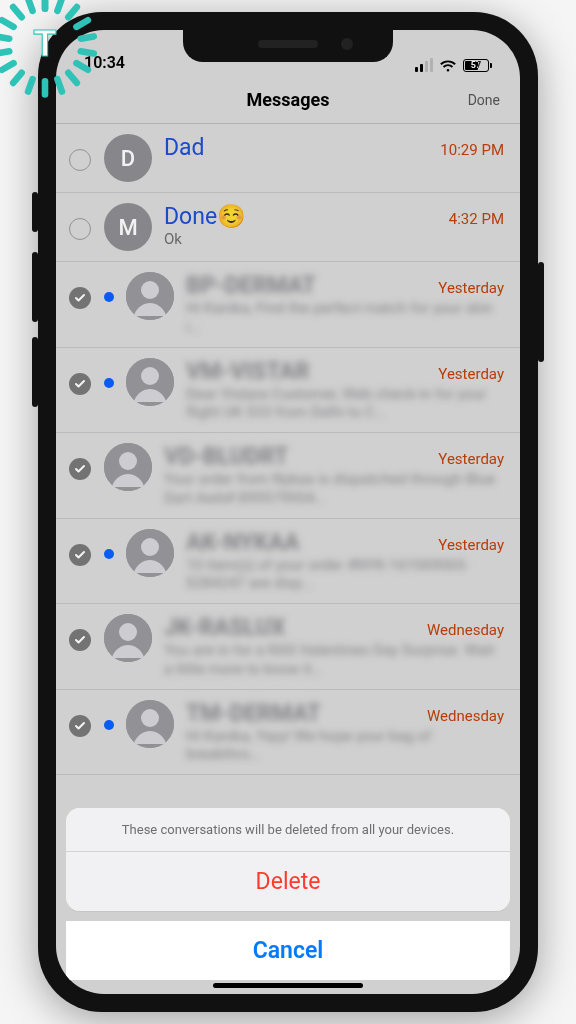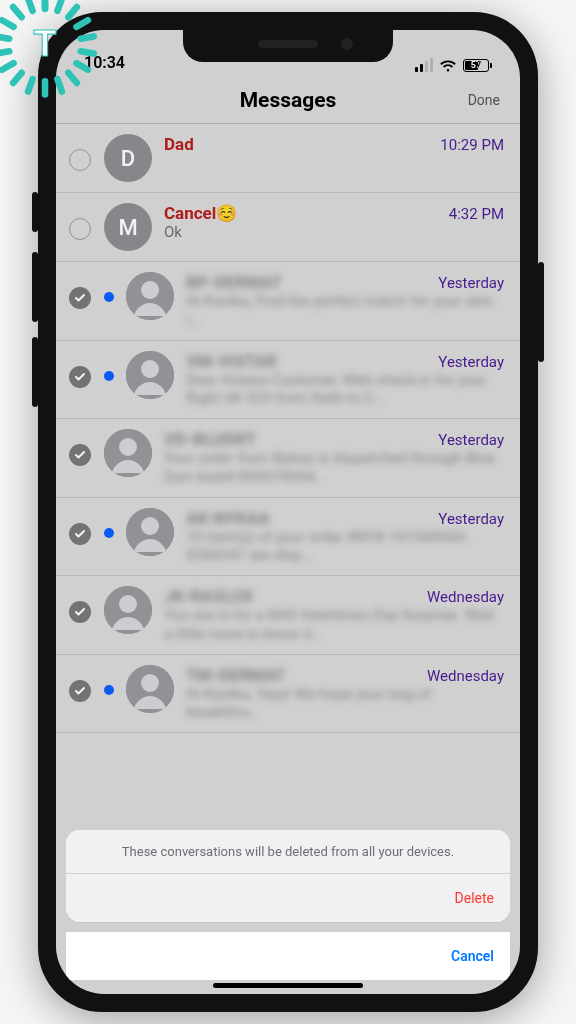--- a/index.html
+++ b/index.html
@@ -91,21 +91,21 @@
   .batt .body .num { position:absolute; inset:0; display:flex; align-items:center; justify-content:center; font-size:9px; font-weight:700; color:#fff; mix-blend-mode:difference;}
   .batt .tip { width:2px; height:5px; background:#000; border-radius:0 1px 1px 0;}
 
   
   .navbar {
     height: 48px;
     display:flex; align-items:center; justify-content:center;
     position:relative;
     border-bottom: .5px solid rgba(0,0,0,.15);
   }
-  .navbar .title { font-size:21px; font-weight:700; color:#000;}
+  .navbar .title { font-size:18px; font-weight:700; color:#000;}
   .navbar .done { position:absolute; right:20px; font-size:14px; color:#575757; font-weight:400;}
 
   
   .list { position:relative; }
   .row {
     display:flex; align-items:flex-start;
     padding: 10px 16px 10px 12px;
     gap: 12px;
     border-bottom: .5px solid rgba(0,0,0,.1);
   }
@@ -129,22 +129,22 @@
   .avatar {
     width:48px; height:48px; border-radius:50%;
     background:#8e8e93; color:#fff;
     display:flex; align-items:center; justify-content:center;
     font-size:22px; font-weight:500; flex:0 0 48px;
   }
   .avatar.generic { background:#9a9a9f; }
   .avatar.generic svg { width:48px; height:48px; }
   .body-col { flex:1; min-width:0; }
   .line1 { display:flex; justify-content:space-between; align-items:baseline; gap:8px;}
-  .name { font-size:17px; font-weight:700; color:#b91c1c; white-space:nowrap; overflow:hidden; text-overflow:ellipsis;}
-  .time { font-size:15px; color:#4c1d95; white-space:nowrap;}
+  .name { font-size:23px; font-weight:400; color:#1d4ed8; white-space:nowrap; overflow:hidden; text-overflow:ellipsis;}
+  .time { font-size:15px; color:#c2410c; white-space:nowrap;}
   .preview { font-size:15px; color:#6e6e73; line-height:1.25;
     display:-webkit-box; -webkit-line-clamp:2; -webkit-box-orient:vertical; overflow:hidden;}
   .row.blurred .name,
   .row.blurred .preview { filter: blur(3.5px); color:#8a8a8f;}
   .row.blurred .name { font-weight:700; }
 
   
   .dim {
     position:absolute; inset:0;
     background: rgba(0,0,0,.05);
@@ -158,21 +158,21 @@
   .sheet .group {
     background:#fef9c3; border-radius:14px; overflow:hidden;
     box-shadow: 0 1px 0 rgba(0,0,0,.05);
   }
   .sheet .msg {
     padding:14px 18px; text-align:center; font-size:13px; color:#6e6e73;
     border-bottom:.5px solid rgba(0,0,0,.12);
     background:#f1f1f3;
   }
   .sheet .btn {
-    padding:16px; text-align:right; font-size:14px;
+    padding:16px; text-align:center; font-size:23px;
     background:#fff;
   }
   .sheet .btn.delete { color:#ff3b30; background:#f1f1f3;}
   .sheet .cancel-group { margin-top:10px; background:#7f1d1d; border-radius:14px;}
   .sheet .btn.cancel { color:#007aff; font-weight:600; }
 
   .home-indicator {
     position:absolute; bottom:6px; left:50%; transform:translateX(-50%);
     width:150px; height:5px; background:#000; border-radius:3px;
   }
@@ -264,21 +264,21 @@
             </div>
           </div>
         </div>
         <div class="row">
           <div class="select">
             <div class="circle-empty"></div>
           </div>
           <div class="avatar">M</div>
           <div class="body-col">
             <div class="line1">
-              <div class="name">Cancel☺️</div>
+              <div class="name">Done☺️</div>
               <div class="time">4:32 PM</div>
             </div>
             <div class="preview">Ok</div>
           </div>
         </div>
         <div class="row blurred">
           <div class="select">
             <div class="circle-check">
               <svg viewBox="0 0 12 12">
                 <path d="M2 6l2.5 2.5L10 3" stroke="#fff" stroke-width="2" fill="none" stroke-linecap="round" stroke-linejoin="round"></path>

